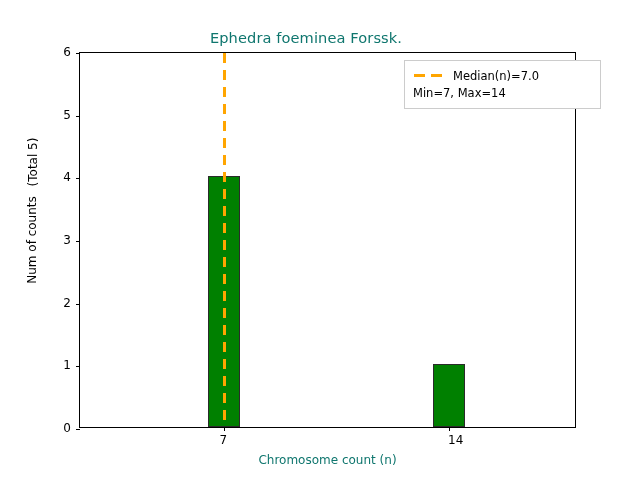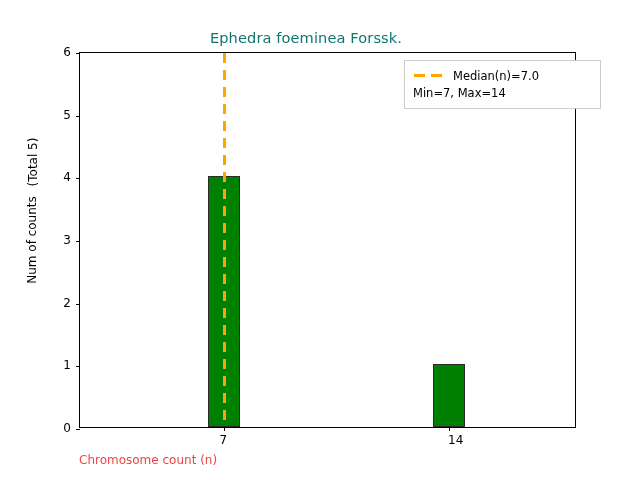--- a/index.html
+++ b/index.html
@@ -109,23 +109,23 @@
     transform: translateX(-50%);
     white-space: nowrap;
   }
 
   
   #xlabel {
     position: absolute;
     left: 79px;
     width: 497px;
     top: 453px;
-    text-align: left;
-    font-size: 12px;
-    color: #ef4444;
+    text-align: center;
+    font-size: 12px;
+    color: #0f766e;
   }
 
   .ylabel-line {
     position: absolute;
     transform-origin: 50% 50%;
     transform: rotate(-90deg);
     font-size: 12px;
     color: #000000;
     white-space: nowrap;
     text-align: center;

